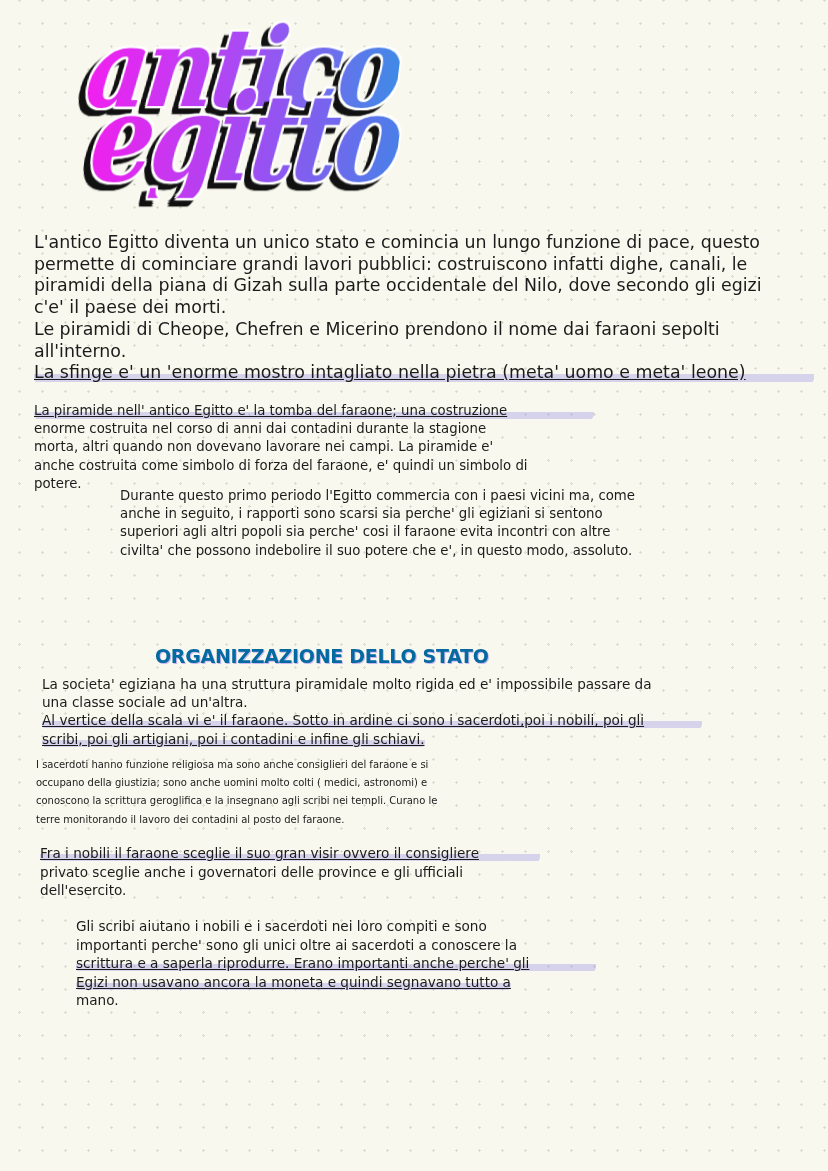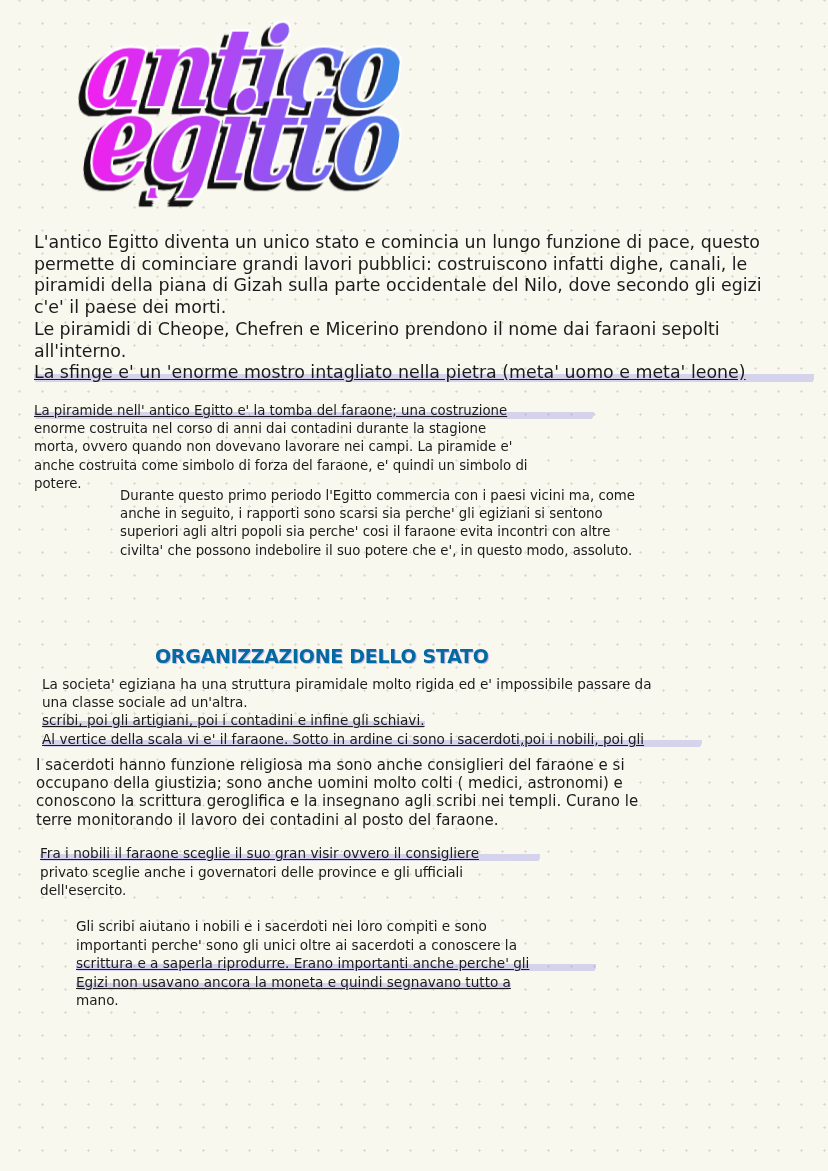--- a/index.html
+++ b/index.html
@@ -52,42 +52,42 @@
   <span class="line">piramidi della piana di Gizah sulla parte occidentale del Nilo, dove secondo gli egizi</span>
   <span class="line">c'e' il paese dei morti.</span>
   <span class="line">Le piramidi di Cheope, Chefren e Micerino prendono il nome dai faraoni sepolti</span>
   <span class="line">all'interno.</span>
   <span class="line hl">La sfinge e' un 'enorme mostro intagliato nella pietra (meta' uomo e meta' leone)</span>
 </div>
 
 <div class="block small p-piramide">
   <span class="line hl">La piramide nell' antico Egitto e' la tomba del faraone; una costruzione</span>
   <span class="line">enorme costruita nel corso di anni dai contadini durante la stagione</span>
-  <span class="line">morta, ovvero quando non dovevano lavorare nei campi. La piramide e'</span>
+  <span class="line">morta, altri quando non dovevano lavorare nei campi. La piramide e'</span>
   <span class="line">anche costruita come simbolo di forza del faraone, e' quindi un simbolo di</span>
   <span class="line">potere.</span>
 </div>
 
 <div class="block small p-commercio">
   <span class="line">Durante questo primo periodo l'Egitto commercia con i paesi vicini ma, come</span>
   <span class="line">anche in seguito, i rapporti sono scarsi sia perche' gli egiziani si sentono</span>
   <span class="line">superiori agli altri popoli sia perche' cosi il faraone evita incontri con altre</span>
   <span class="line">civilta' che possono indebolire il suo potere che e', in questo modo, assoluto.</span>
 </div>
 
 <div class="heading">ORGANIZZAZIONE DELLO STATO</div>
 
 <div class="block p-societa">
   <span class="line">La societa' egiziana ha una struttura piramidale molto rigida ed e' impossibile passare da</span>
   <span class="line">una classe sociale ad un'altra.</span>
+  <span class="line hl">Al vertice della scala vi e' il faraone. Sotto in ardine ci sono i sacerdoti,poi i nobili, poi gli</span>
   <span class="line hl" style="display:inline-block">scribi, poi gli artigiani, poi i contadini e infine gli schiavi.</span>
-  <span class="line hl">Al vertice della scala vi e' il faraone. Sotto in ardine ci sono i sacerdoti,poi i nobili, poi gli</span>
 </div>
 
-<div class="block small p-sacerdoti" style="font-size:15px;line-height:18.2px;">
+<div class="block small p-sacerdoti" style="font-size:10px;line-height:18.2px;">
   <span class="line">I sacerdoti hanno funzione religiosa ma sono anche consiglieri del faraone e si</span>
   <span class="line">occupano della giustizia; sono anche uomini molto colti ( medici, astronomi) e</span>
   <span class="line">conoscono la scrittura geroglifica e la insegnano agli scribi nei templi. Curano le</span>
   <span class="line">terre monitorando il lavoro dei contadini al posto del faraone.</span>
 </div>
 
 <div class="block p-nobili">
   <span class="line hl">Fra i nobili il faraone sceglie il suo gran visir ovvero il consigliere</span>
   <span class="line">privato sceglie anche i governatori delle province e gli ufficiali</span>
   <span class="line">dell'esercito.</span>

